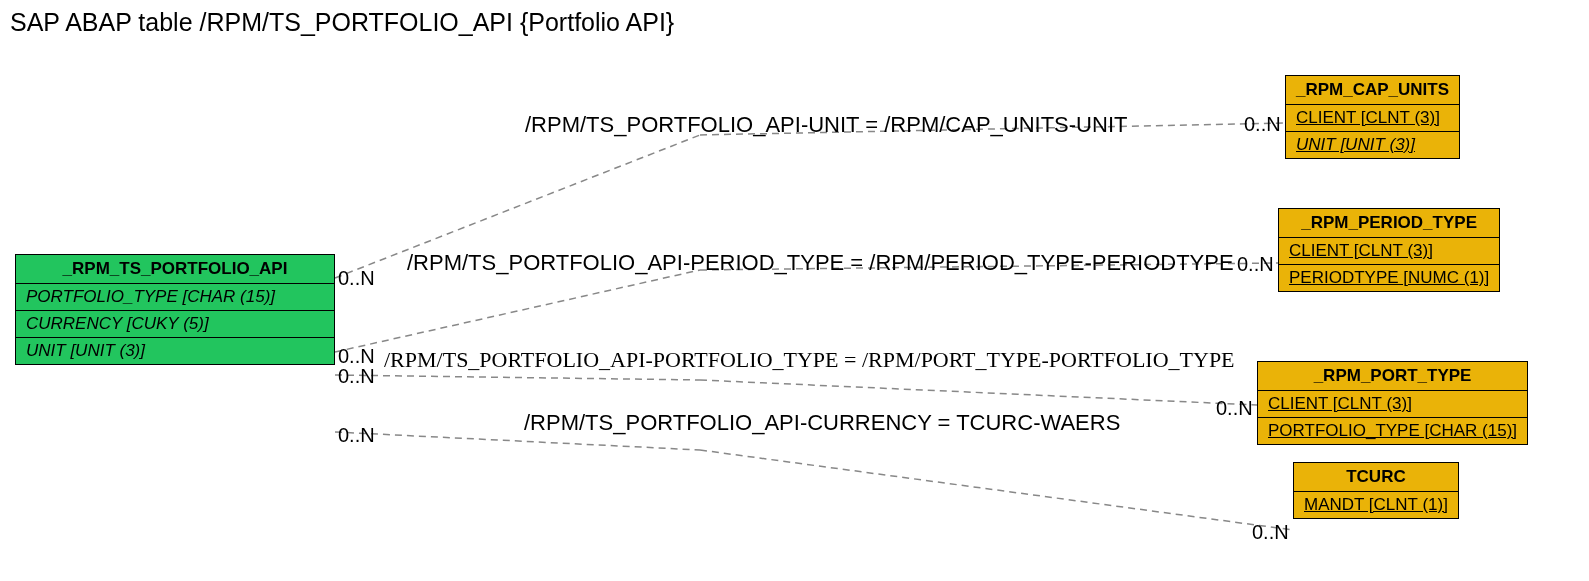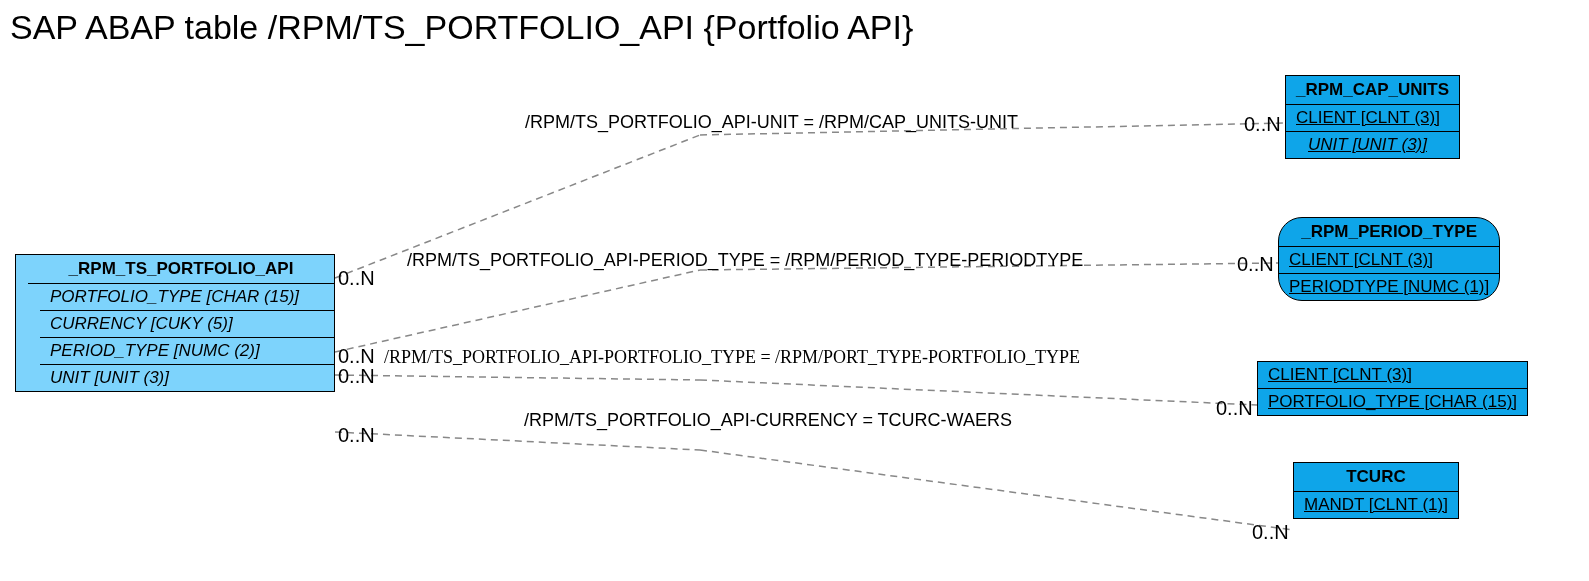--- a/index.html
+++ b/index.html
@@ -10,21 +10,21 @@
     background: #ffffff;
     font-family: Arial, Helvetica, sans-serif;
     font-size: 17px;
     color: #000;
     overflow: hidden;
   }
   .title {
     position: absolute;
     left: 10px;
     top: 8px;
-    font-size: 34px;
+    font-size: 25px;
   }
   .entity {
     position: absolute;
     border: 1px solid #000;
     box-sizing: border-box;
   }
   .entity .hdr {
     font-weight: bold;
     text-align: center;
     padding: 4px 10px;
@@ -33,31 +33,31 @@
   }
   .entity .row {
     padding: 3px 10px;
     border-bottom: 1px solid #000;
     white-space: nowrap;
   }
   .entity .row:last-child {
     border-bottom: none;
   }
   .ul { text-decoration: underline; }
-  .it { font-style: italic; margin-left: 12px; }
-  .source { background: #7dd3fc; padding-left: 12px; }
-  .target { background: #0ea5e9; }
+  .it { font-style: italic; }
+  .source { background: #22c55e; }
+  .target { background: #eab308; }
   .card {
     position: absolute;
     font-size: 20px;
     white-space: nowrap;
   }
   .rel {
     position: absolute;
-    font-size: 18px;
+    font-size: 22px;
     white-space: nowrap;
   }
   svg.lines {
     position: absolute;
     left: 0; top: 0;
     width: 1589px;
     height: 581px;
     pointer-events: none;
   }
   line.dash {
@@ -83,37 +83,37 @@
   <line class="dash" x1="335" y1="432" x2="700" y2="450"></line>
   <line class="dash" x1="700" y1="450" x2="1293" y2="530"></line>
 </svg>
 
 <div class="title">SAP ABAP table /RPM/TS_PORTFOLIO_API {Portfolio API}</div>
 
 <div class="entity source" style="left:15px; top:254px; width:320px;">
   <div class="hdr">_RPM_TS_PORTFOLIO_API</div>
   <div class="row it">PORTFOLIO_TYPE [CHAR (15)]</div>
   <div class="row it">CURRENCY [CUKY (5)]</div>
-  <div class="row it">PERIOD_TYPE [NUMC (2)]</div>
   <div class="row it">UNIT [UNIT (3)]</div>
 </div>
 
 <div class="entity target" style="left:1285px; top:75px;">
   <div class="hdr">_RPM_CAP_UNITS</div>
   <div class="row ul">CLIENT [CLNT (3)]</div>
   <div class="row ul it">UNIT [UNIT (3)]</div>
 </div>
 
-<div class="entity target" style="left:1278px; top:217px;border-radius:24px;">
+<div class="entity target" style="left:1278px; top:208px;">
   <div class="hdr">_RPM_PERIOD_TYPE</div>
   <div class="row ul">CLIENT [CLNT (3)]</div>
   <div class="row ul">PERIODTYPE [NUMC (1)]</div>
 </div>
 
 <div class="entity target" style="left:1257px; top:361px;">
+  <div class="hdr">_RPM_PORT_TYPE</div>
   <div class="row ul">CLIENT [CLNT (3)]</div>
   <div class="row ul">PORTFOLIO_TYPE [CHAR (15)]</div>
 </div>
 
 <div class="entity target" style="left:1293px; top:462px;">
   <div class="hdr">TCURC</div>
   <div class="row ul">MANDT [CLNT (1)]</div>
 </div>
 
 <div class="rel" style="left:525px; top:112px;">/RPM/TS_PORTFOLIO_API-UNIT = /RPM/CAP_UNITS-UNIT</div>

